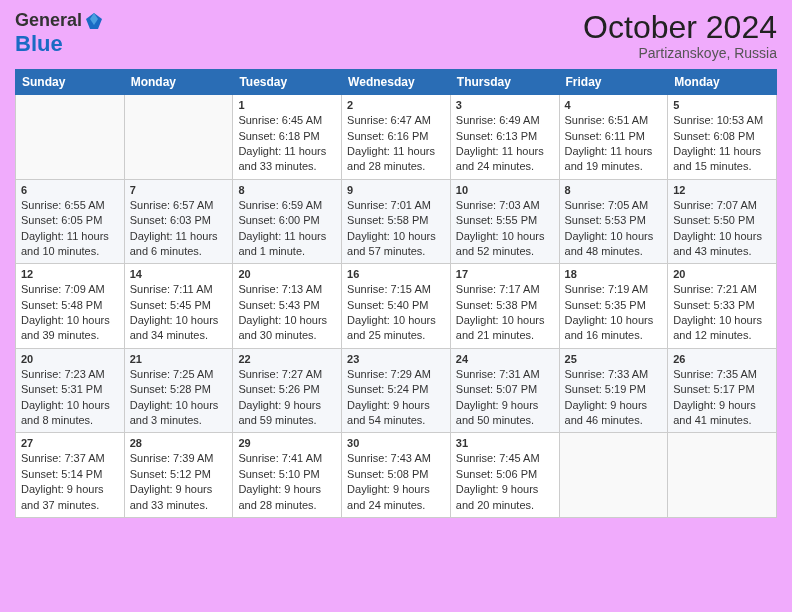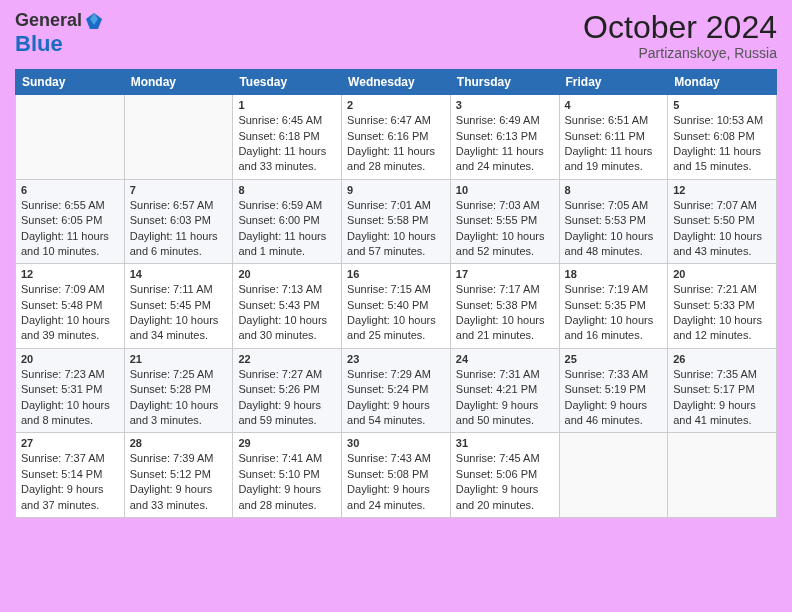--- a/index.html
+++ b/index.html
@@ -299,21 +299,21 @@
           <td>
             <span class="day-num">23</span>
             <div class="day-info">Sunrise: 7:29 AM
 Sunset: 5:24 PM
 Daylight: 9 hours
 and 54 minutes.</div>
           </td>
           <td>
             <span class="day-num">24</span>
             <div class="day-info">Sunrise: 7:31 AM
-Sunset: 4:21 PM
+Sunset: 5:07 PM
 Daylight: 9 hours
 and 50 minutes.</div>
           </td>
           <td>
             <span class="day-num">25</span>
             <div class="day-info">Sunrise: 7:33 AM
 Sunset: 5:19 PM
 Daylight: 9 hours
 and 46 minutes.</div>
           </td>

